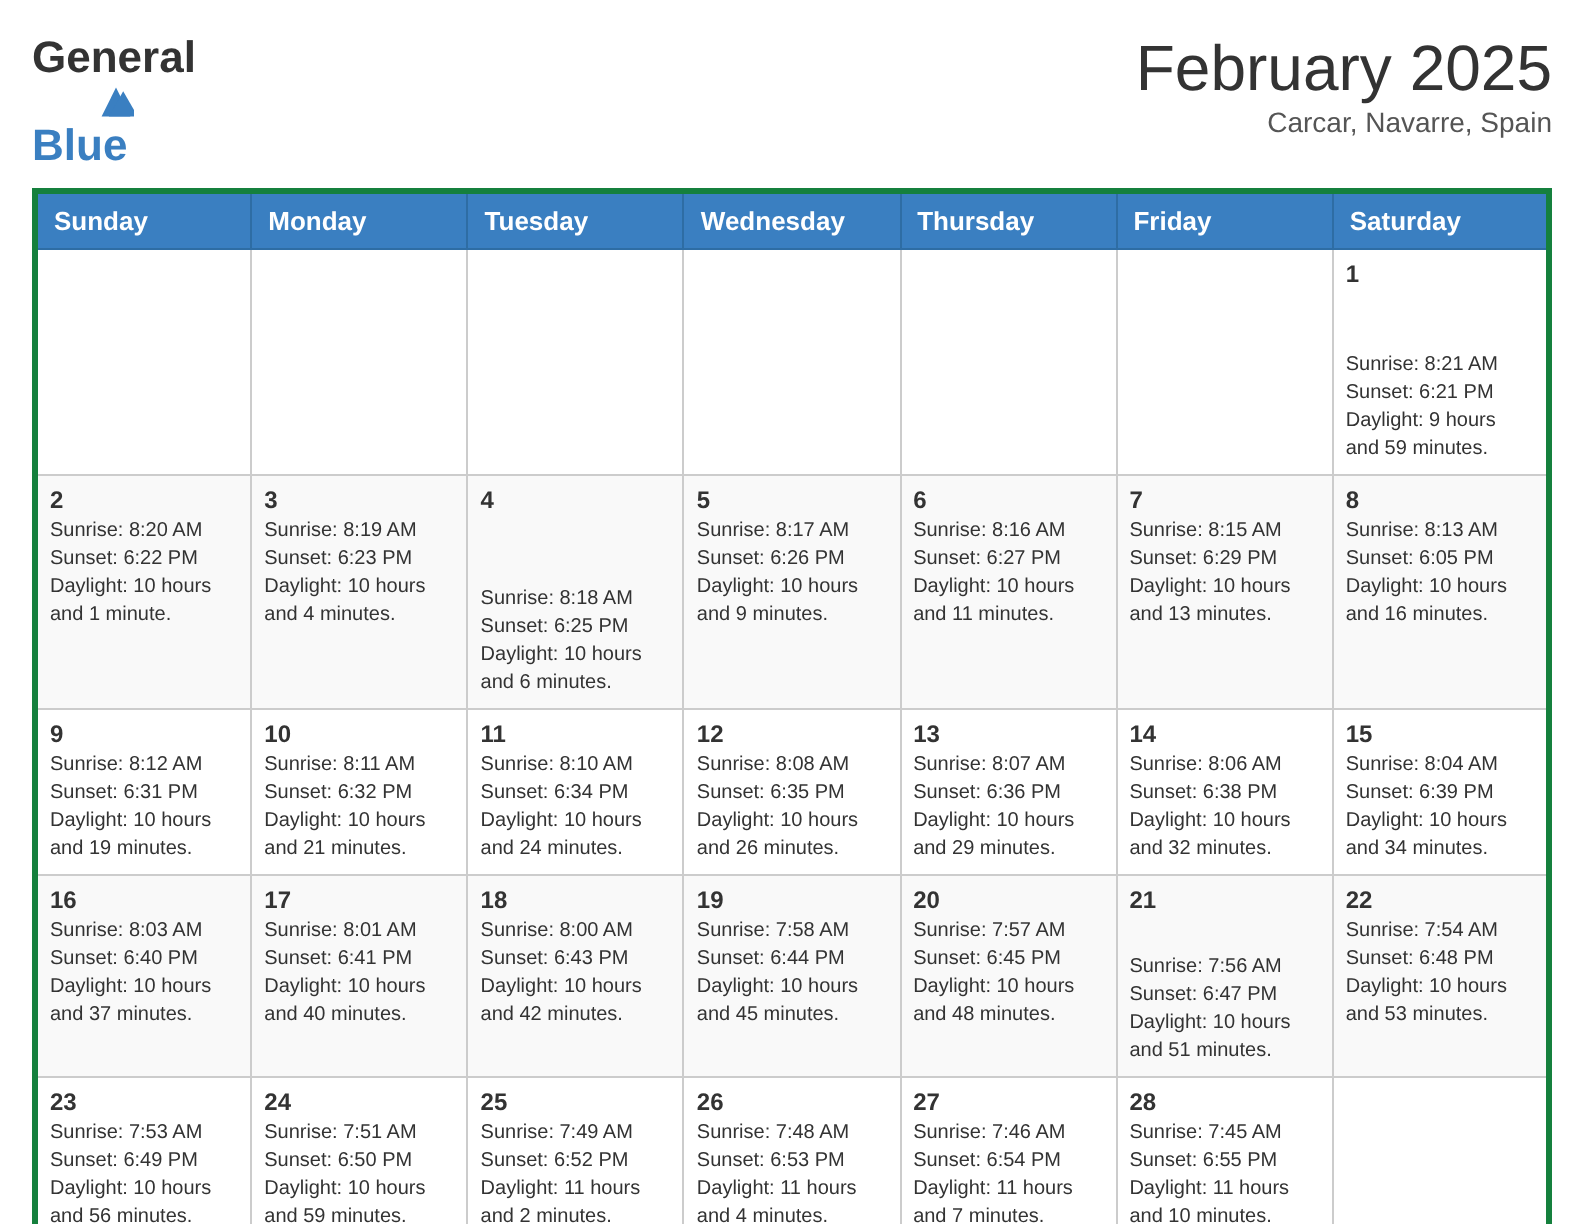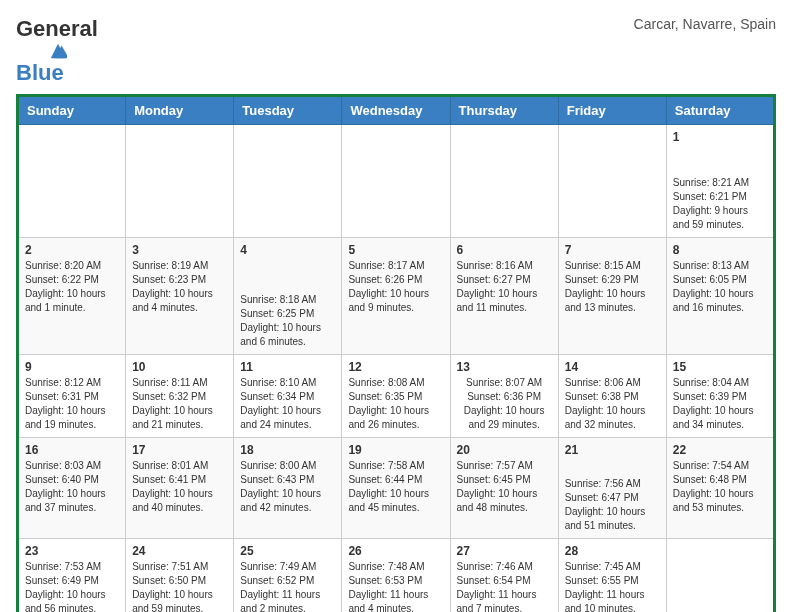--- a/index.html
+++ b/index.html
@@ -107,20 +107,21 @@
       <svg class="logo-icon" viewBox="0 0 20 20">
         <polygon points="2,18 10,2 18,18" fill="#3a7fc1"></polygon>
         <polygon points="10,18 18,4 26,18" fill="#3a7fc1" transform="translate(-4,0)"></polygon>
       </svg>
     </div>
     <div style="font-size:22px;font-weight:bold;">
       <span class="logo-blue">Blue</span>
     </div>
   </div>
   <div class="title-block">
+    <div class="month-title">February 2025</div>
     <div class="location">Carcar, Navarre, Spain</div>
   </div>
 </div>
 
 <table class="calendar">
   <thead>
     <tr>
     <th>Sunday</th>
         <th>Monday</th>
         <th>Tuesday</th>
@@ -209,21 +210,21 @@
 Daylight: 10 hours and 24 minutes.</div>
         </td>
         <td>
           <span class="day-num">12</span>
           <div class="day-info" style="white-space: pre-wrap;">Sunrise: 8:08 AM
 Sunset: 6:35 PM
 Daylight: 10 hours and 26 minutes.</div>
         </td>
         <td>
           <span class="day-num">13</span>
-          <div class="day-info" style="white-space: pre-wrap; text-align: center;">Sunrise: 8:07 AM
+          <div class="day-info" style="white-space: pre-wrap;">Sunrise: 8:07 AM
 Sunset: 6:36 PM
 Daylight: 10 hours and 29 minutes.</div>
         </td>
         <td>
           <span class="day-num">14</span>
           <div class="day-info" style="white-space: pre-wrap;">Sunrise: 8:06 AM
 Sunset: 6:38 PM
 Daylight: 10 hours and 32 minutes.</div>
         </td>
         <td>

